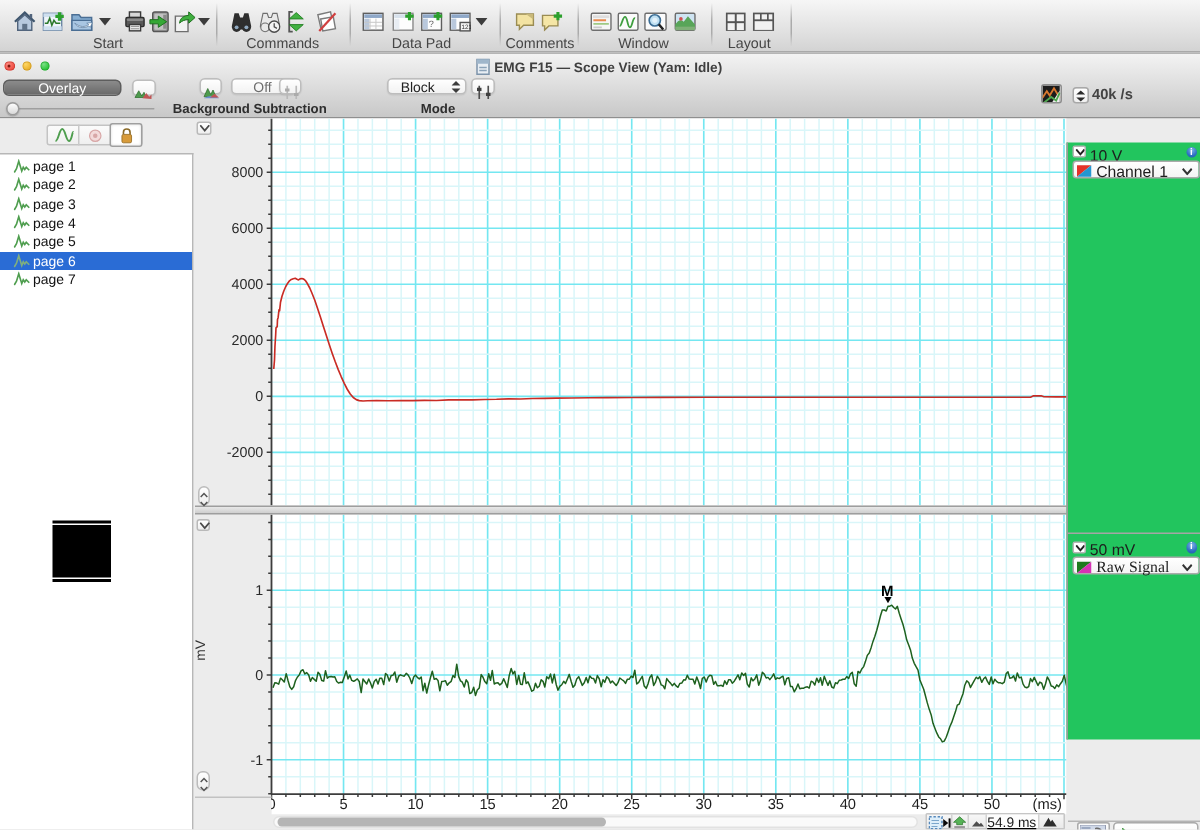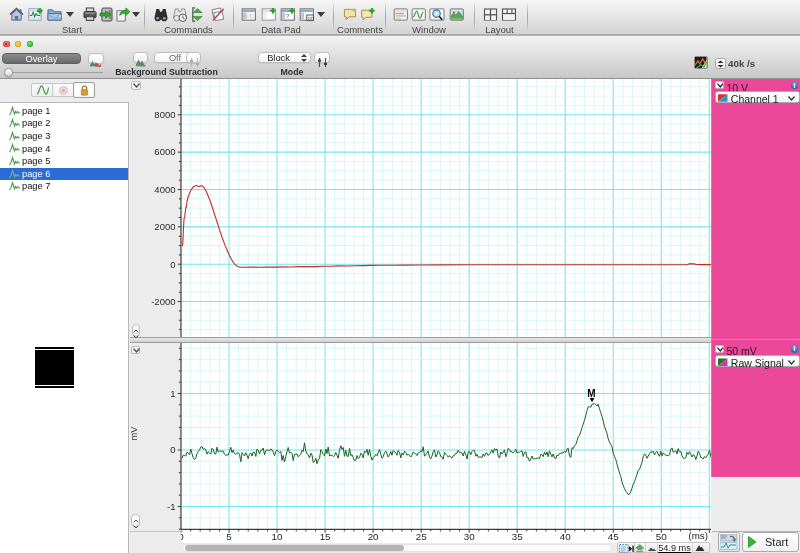--- a/index.html
+++ b/index.html
@@ -21,21 +21,21 @@
 #pagelist{position:absolute;left:0;top:23px;width:129px;height:451px;background:#fff;border-top:1px solid #b7b7b7;border-right:1px solid #b7b7b7;}
 .prow{position:absolute;left:0;width:128px;height:12.6px;font-size:9.3px;color:#111;}
 .prow span{position:absolute;left:22px;top:1.2px;}
 .sel{background:#2a6cd5;color:#fff;}
 .wavei{position:absolute;left:9px;top:1px;}
 
 #chartarea{left:130px;top:0;width:581px;height:474px;background:#ececec;}
 .mini-v{position:absolute;width:9.5px;height:8.5px;background:linear-gradient(#fff,#eee);border:1px solid #b9b9b9;border-radius:2px;color:#444;font-size:7px;line-height:7px;text-align:center;}
 .stepv{position:absolute;width:8.5px;height:13px;background:linear-gradient(#fff,#efefef);border:1px solid #bcbcbc;border-radius:4px;}
 
-#rpanel{left:711px;top:0;width:89px;height:398px;background:#ec4899;border-left:1px solid #9a9a9a;}
+#rpanel{left:711px;top:16px;width:89px;height:398px;background:#22c55e;border-left:1px solid #9a9a9a;}
 .vbtn{position:absolute;width:8.5px;height:8px;background:#fff;border:1px solid #b5b5b5;border-radius:1.5px;}
 .rlab{position:absolute;font-size:10.5px;color:#1d1d1d;}
 .info{position:absolute;width:7.6px;height:7.6px;border-radius:50%;background:radial-gradient(circle at 50% 30%,#7db6e8,#2f6fc2 60%,#1d5cab);color:#fff;font-size:6.5px;font-weight:bold;text-align:center;line-height:7.6px;}
 .drop{position:absolute;background:linear-gradient(#fff,#f4f4f4);border:1px solid #ababab;border-radius:2.5px;font-size:10.5px;color:#1d1d1d;}
 </style></head>
 <body>
 <div id="stage">
 
 <div id="toolbar" class="abs">
 <svg class="tb-ic abs" style="left:8.5px" width="15" height="15" viewBox="0 0 16 16">
@@ -189,20 +189,25 @@
 <div class="tb-lab" style="left:360px">Comments</div>
 <div class="tb-lab" style="left:429px">Window</div>
 <div class="tb-lab" style="left:499.5px">Layout</div>
 </div>
 
 <div id="winhead" class="abs">
 <div class="tl" style="left:3.1px;background:radial-gradient(circle at 35% 30%,#ff8a80,#ee4b41 70%);box-shadow:inset 0 0 0 .5px #c43a32;"></div>
 <div class="abs" style="left:5.3px;top:6.7px;width:2.2px;height:2.2px;border-radius:50%;background:#7e1810;"></div>
 <div class="tl" style="left:14.8px;background:radial-gradient(circle at 35% 30%,#ffd766,#e9af29 70%);box-shadow:inset 0 0 0 .5px #c79627;"></div>
 <div class="tl" style="left:26.9px;background:radial-gradient(circle at 35% 30%,#7be086,#27c336 70%);box-shadow:inset 0 0 0 .5px #24a32f;"></div>
+<div id="wtitle"><svg style="vertical-align:-2px;margin-right:3px" width="10" height="11" viewBox="0 0 10 11">
+          <rect x="1" y="0.5" width="8" height="10" fill="#e8eef4" stroke="#7d94ab"></rect>
+          <rect x="1" y="0.5" width="8" height="3" fill="#9fb6cb"></rect>
+          <path d="M2.5 6h5M2.5 8h5" stroke="#8aa2b8" stroke-width="1"></path>
+        </svg>EMG F15  —  Scope View (Yam: Idle)</div>
 
 <div class="abs" style="left:2px;top:16.5px;width:79px;height:11.5px;background:linear-gradient(#8b8b8b,#6a6a6a);border:1px solid #5d5d5d;border-radius:4px;color:#fff;font-size:9.3px;text-align:center;line-height:10.5px;">Overlay</div>
 <div class="btn" style="left:87.5px;top:16.5px;width:16px;height:11.5px;"><svg width="13" height="9" viewBox="0 0 13 9" style="margin:.5px 0 0 .8px">
           <path d="M1 7 3.5 2.5 5.5 6 7 3.5 8.5 7z" fill="#4d9b4d" stroke="#2f6e2f" stroke-width=".5"></path>
           <path d="M6 7.5 8.5 4l2 2.5 1.5-1.5V8z" fill="#c05555"></path>
         </svg></div>
 
 <div class="abs" style="left:5px;top:35.8px;width:98px;height:1.5px;background:#9f9f9f;border-radius:1px;"></div>
 <div class="abs" style="left:4px;top:32px;width:9px;height:9px;border-radius:50%;background:linear-gradient(#fdfdfd,#d9d9d9);border:.5px solid #9a9a9a;box-shadow:0 .5px 1px rgba(0,0,0,.25);"></div>
 
@@ -682,21 +687,21 @@
             <path d="M.5.5 3.5 4 6.5.5" fill="none" stroke="#222" stroke-width="1.4"></path>
           </svg>
         </div>
   <div class="rlab" style="left:14.5px;top:266px;">50 mV</div>
   <div class="info" style="left:78.5px;top:266px;">i</div>
   <div class="drop" style="left:2.8px;top:275.5px;width:85px;height:12.5px;">
           <svg width="9.5" height="8.5" viewBox="0 0 10 8" style="position:absolute;left:2.5px;top:2px">
             <path d="M0 0h10L0 8z" fill="#1e7a1e"></path>
             <path d="M10 0v8H0z" fill="#d632b4"></path>
           </svg>
-          <span style="position:absolute;left:15px;top:1.2px;">Raw Signal</span>
+          <span style="position:absolute;left:15px;top:1.2px;font-family:Liberation Serif, serif;">Raw Signal</span>
           <svg width="7" height="5" viewBox="0 0 7 5" style="position:absolute;right:4px;top:4px">
             <path d="M.5.5 3.5 4 6.5.5" fill="none" stroke="#333" stroke-width="1.3"></path>
           </svg>
         </div>
   <div class="abs" style="left:0;top:451.5px;width:89px;height:1px;background:#b5b5b5;"></div>
 
   <div class="abs" style="left:5.5px;top:452.5px;width:22.5px;height:20px;background:linear-gradient(#fdfdfd,#e3e3e3);border:1px solid #ababab;border-radius:2px;"><svg width="18" height="16" viewBox="0 0 18 16" style="margin:1px 0 0 1px">
             <rect x="0" y="0" width="17" height="7" fill="#cfd8e8" stroke="#8a93a8" stroke-width=".6"></rect>
             <path d="M1 2h6M1 4h5" stroke="#6a7a9a" stroke-width=".8"></path>
             <rect x="0" y="8.5" width="17" height="7" fill="#d8eef5" stroke="#7aaec5" stroke-width=".6"></rect>

